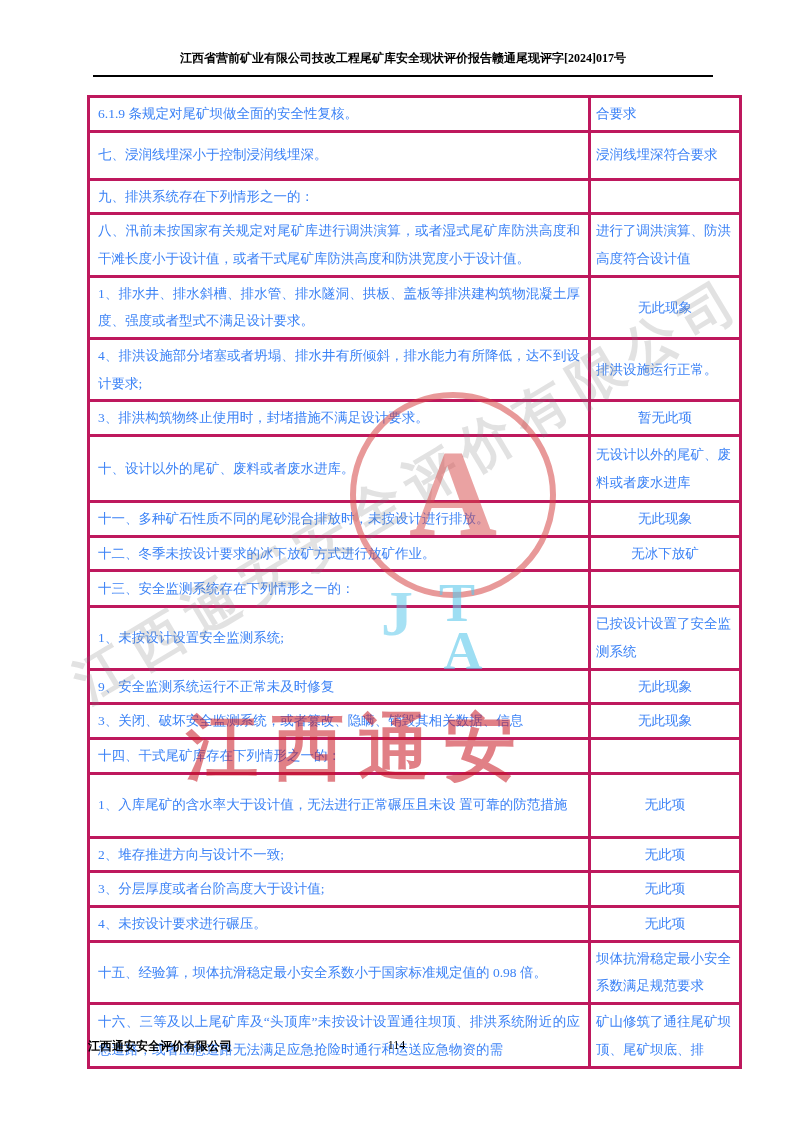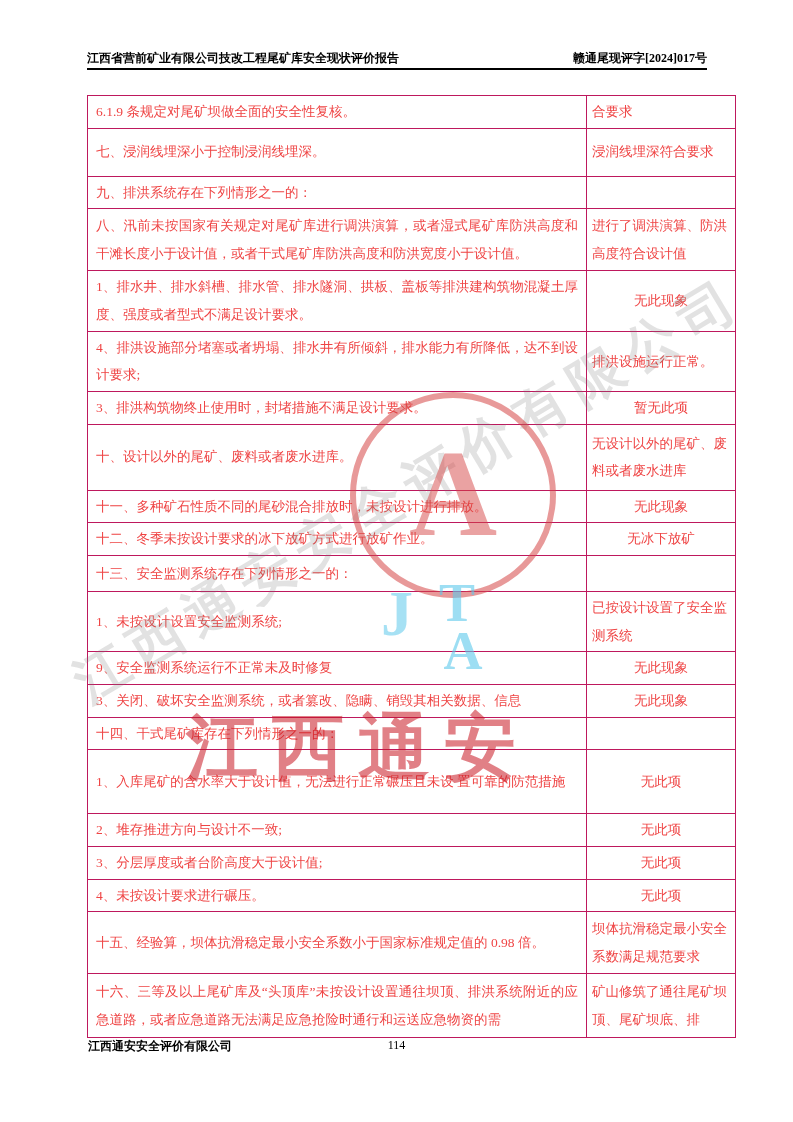--- a/index.html
+++ b/index.html
@@ -2,33 +2,33 @@
 <html><head>
 <meta charset="utf-8">
 <style>
   html,body{margin:0;padding:0;background:#ffffff;}
   .page{
     position:relative;width:793px;height:1122px;background:#fff;
     font-family:"Liberation Serif","DejaVu Serif",serif;color:#000;overflow:hidden;
   }
   
   .hdr{
-    position:absolute;left:87px;top:50px;width:620px;
-    display:flex;justify-content:space-between;align-items:flex-end;
-    font-size:12px;font-weight:bold;padding-bottom:1px;
+    position:absolute;left:93px;top:50px;width:620px;
+    display:flex;justify-content:center;align-items:flex-end;
+    font-size:12px;font-weight:bold;padding-bottom:8px;
     border-bottom:2.5px solid #000;z-index:1;
   }
   
   .doc-table{
     position:absolute;left:87px;top:95px;width:620px;
     border-collapse:collapse;table-layout:fixed;z-index:1;
   }
   .doc-table td{
-    border:1px solid #be185d;font-size:13.5px;line-height:2.05;
-    vertical-align:middle;background:transparent;color:#ef4444;
+    border:3px solid #be185d;font-size:13.5px;line-height:2.05;
+    vertical-align:middle;background:transparent;color:#3b82f6;
   }
   td.item{width:482px;padding:2px 8px;text-align:justify;}
   td.res{width:138px;padding:2px 5px;text-align:left;}
   td.res.c{text-align:center;}
   
   .ftr-company{position:absolute;left:88px;top:1038px;font-size:12px;font-weight:bold;z-index:1;}
   .ftr-page{position:absolute;left:0;top:1038px;width:793px;text-align:center;font-size:12px;z-index:1;}
   
   .wm-diag{
     position:absolute;left:18px;top:430px;width:860px;

